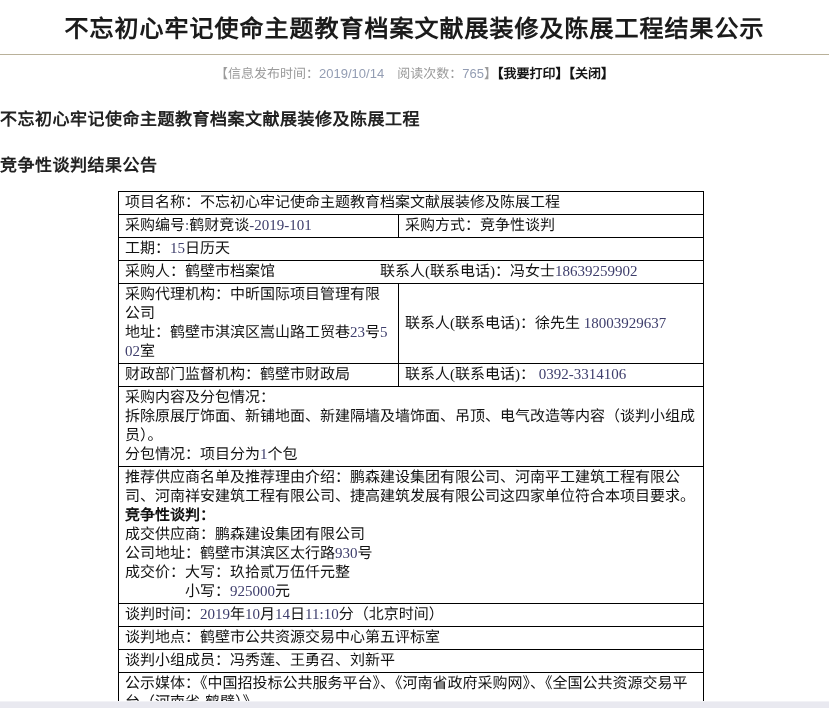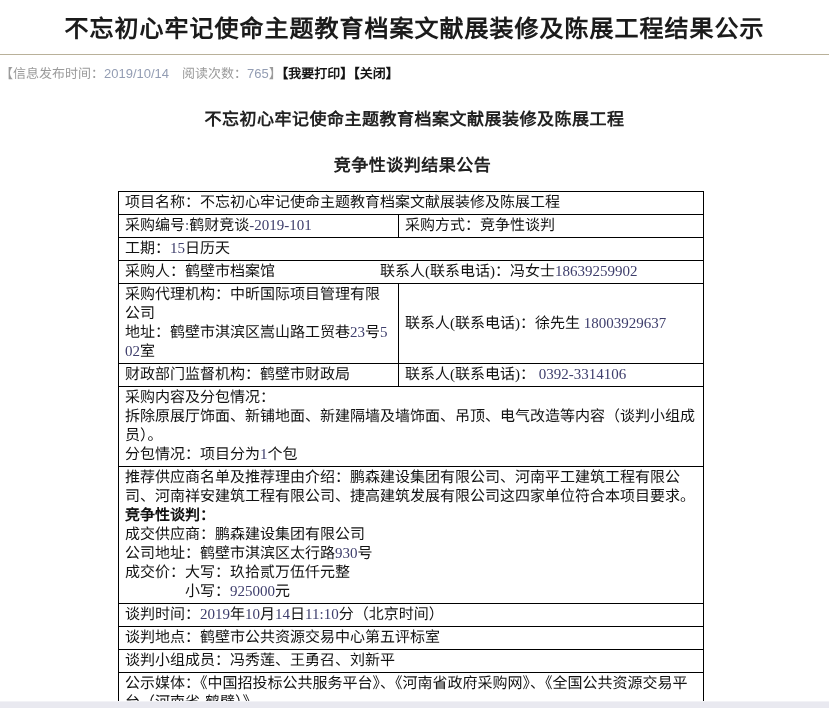--- a/index.html
+++ b/index.html
@@ -20,34 +20,33 @@
     letter-spacing: 1px;
     color: #1b1b1b;
   }
   .title-rule {
     border: none; height: 0;
     border-top: 1px solid var(--rule-color, #b9b19a);
     margin: 10px 0 0 0;
   }
   .meta {
     margin-top: 10px;
-    text-align: left;
+    text-align: center;
     font-size: 13px;
     line-height: 17px;
     color: var(--meta-gray, #9b9b9b);
     font-family: "Liberation Sans", "DejaVu Sans", sans-serif;
   }
   .meta .val { color: var(--meta-num, #939db3); }
   .meta-link {
     color: #141414; font-weight: bold;
     text-decoration: none; cursor: pointer;
   }
 
   .doc-heading {
-    text-align: center;
     font-family: Liberation Mono, monospace;
     font-weight: bold; font-size: 17px;
     color: #222222;
     letter-spacing: 0.5px;
   }
   .doc-heading.line1 { margin: 23px 0 0 0; }
   .doc-heading.line2 { margin: 21px 4px 0 0; }
 
   table.doc-table {
     margin: 15px 0 0 118px;

